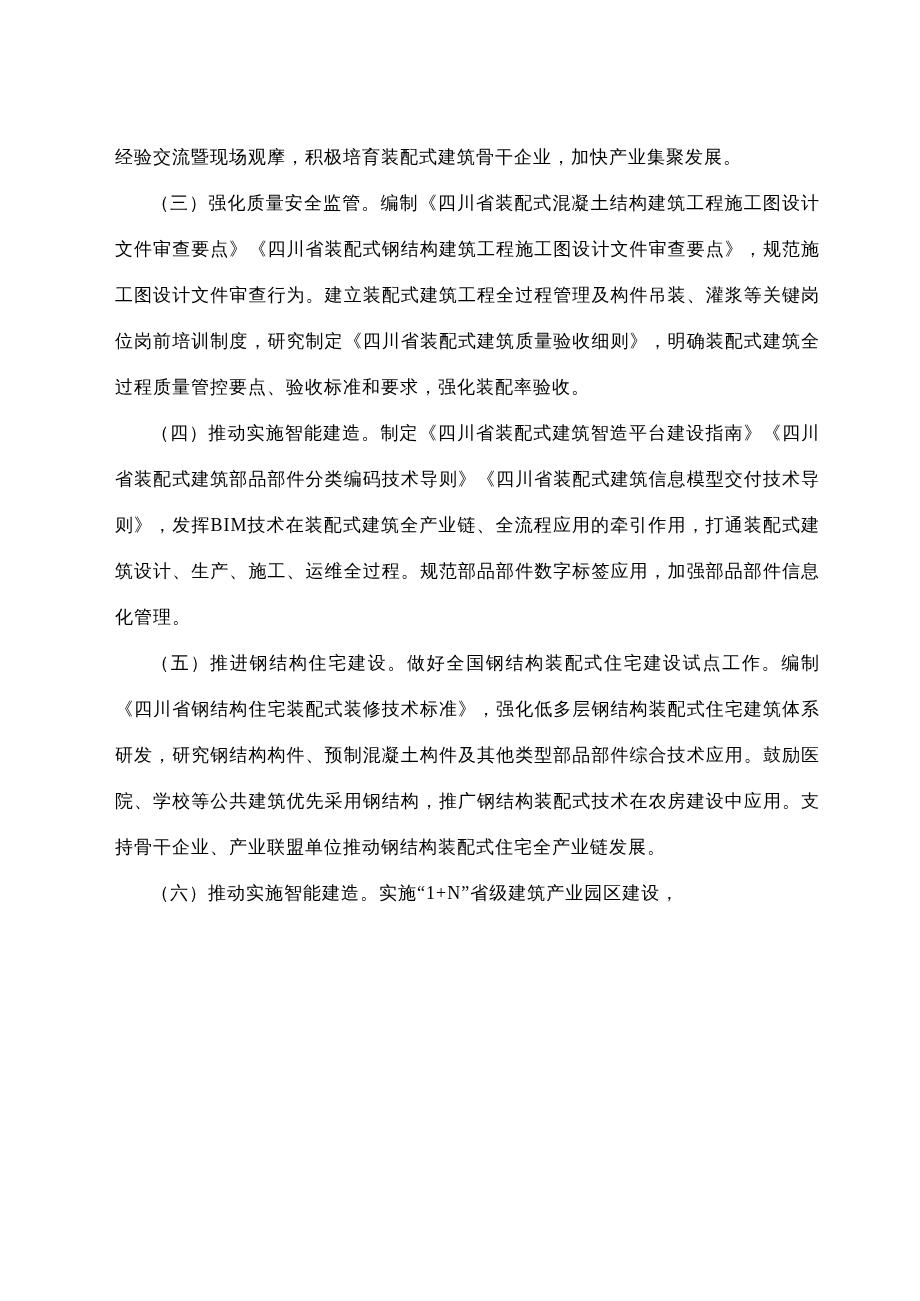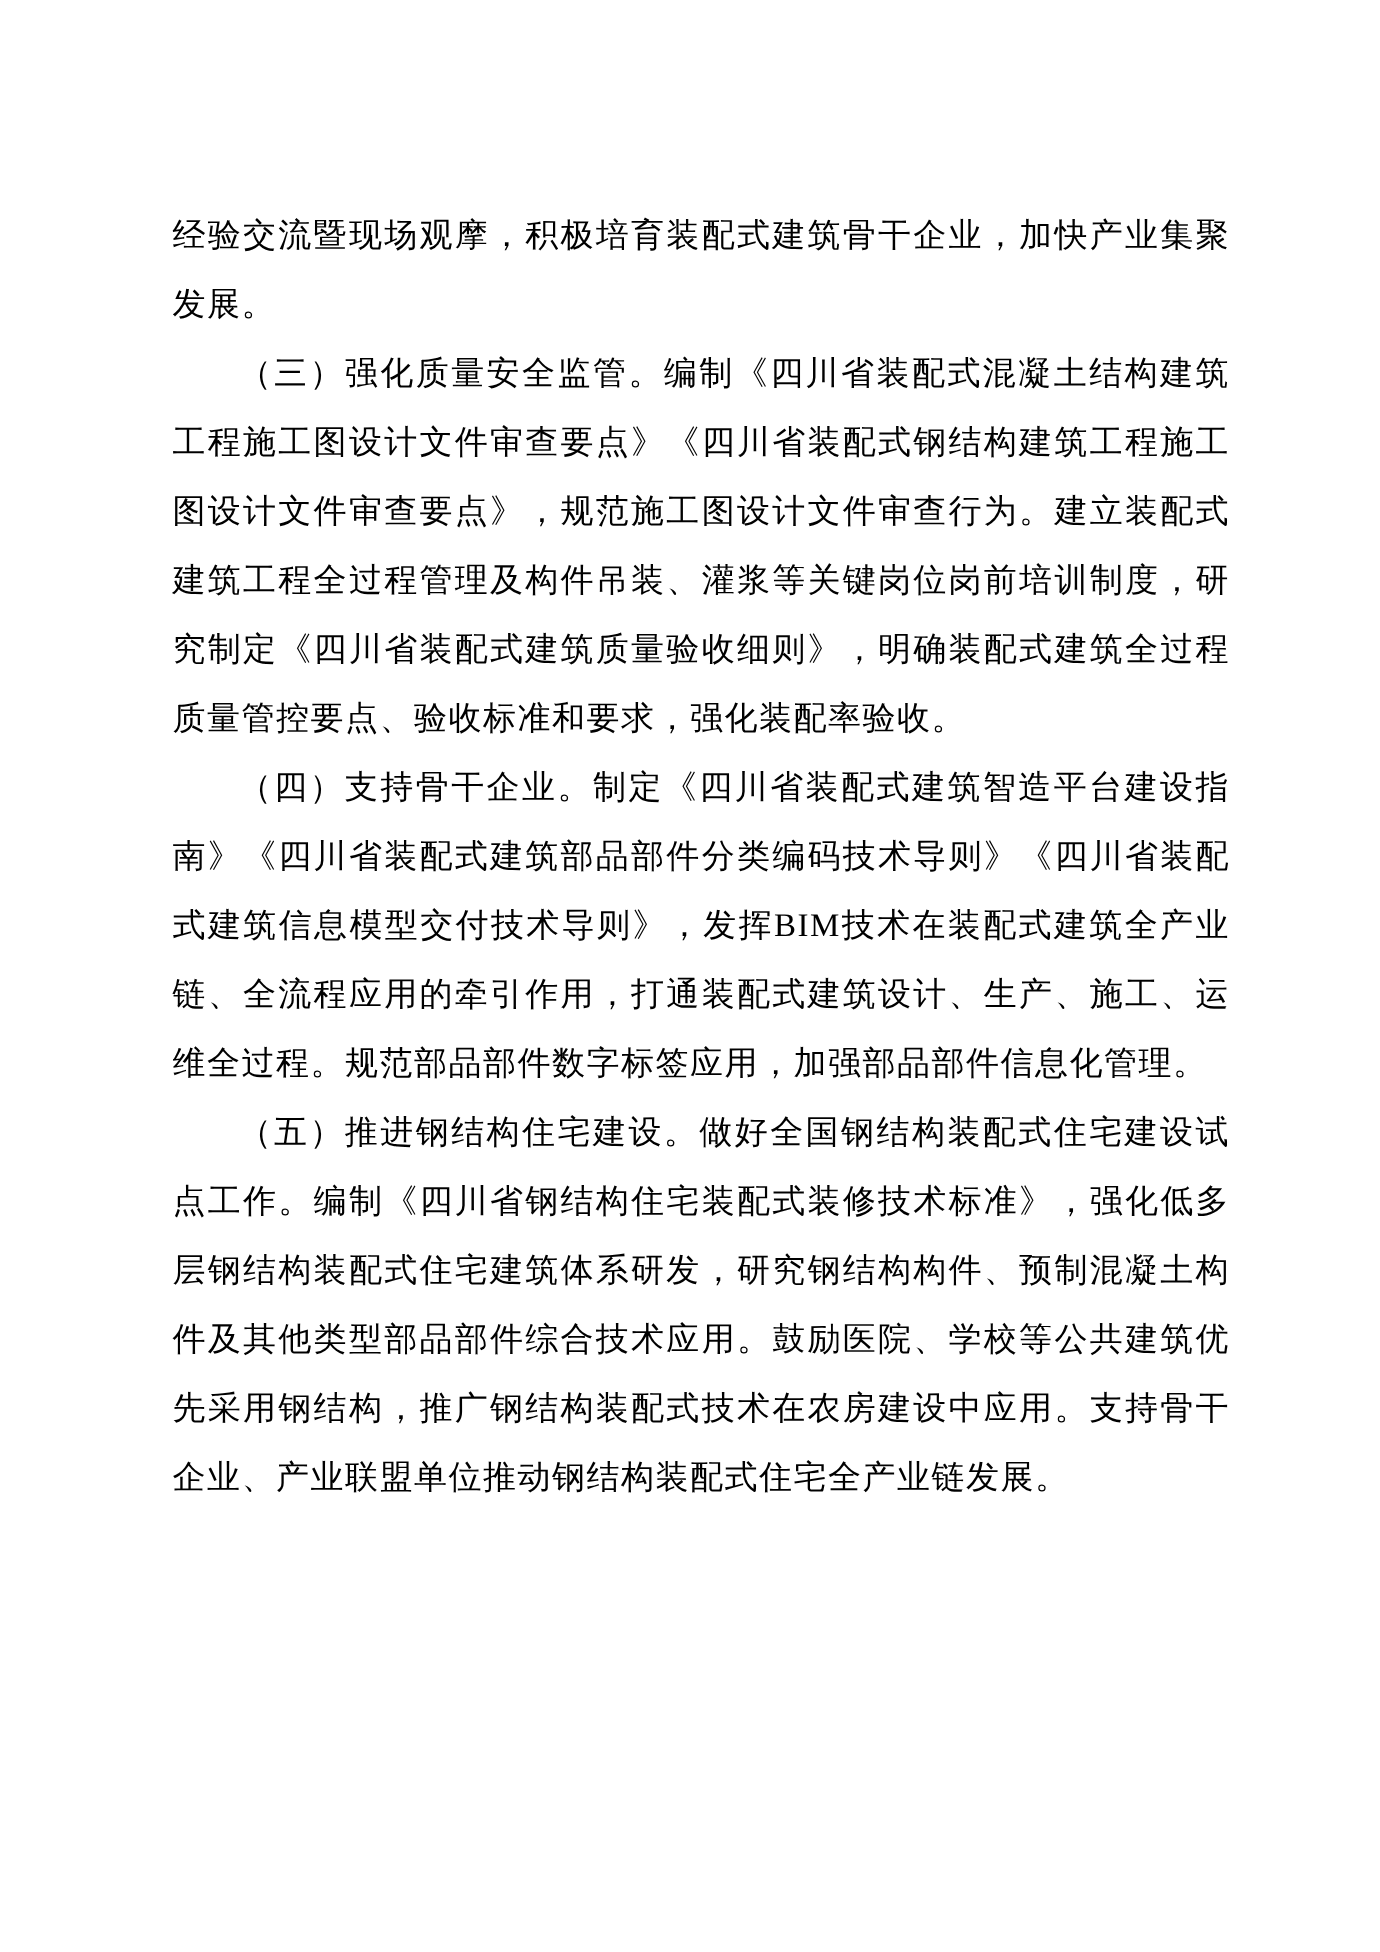--- a/index.html
+++ b/index.html
@@ -16,37 +16,38 @@
   }
   .page {
     box-sizing: border-box;
     width: 920px;
     height: 1301px;
     background: #ffffff;
     padding: 134px 100px 0 115px;
   }
   .doc p {
     margin: 0;
-    font-size: 22px;
+    font-size: 18px;
     line-height: 46px;
     text-align: justify;
     text-justify: inter-character;
     letter-spacing: 1px;
     word-break: break-all;
   }
   .doc p.indent {
     text-indent: 2em;
   }
   .doc .run-bold {
     font-weight: 400;
   }
 </style>
 </head>
 <body>
 
 <div class="page">
   <div class="doc">
       <p><span class="run-normal">经验交流暨现场观摩，积极培育装配式建筑骨干企业，加快产业集聚发展。</span></p>
       <p class="indent"><span class="run-bold">（三）强化质量安全监管。</span><span class="run-normal">编制《四川省装配式混凝土结构建筑工程施工图设计文件审查要点》《四川省装配式钢结构建筑工程施工图设计文件审查要点》，规范施工图设计文件审查行为。建立装配式建筑工程全过程管理及构件吊装、灌浆等关键岗位岗前培训制度，研究制定《四川省装配式建筑质量验收细则》，明确装配式建筑全过程质量管控要点、验收标准和要求，强化装配率验收。</span></p>
-      <p class="indent"><span class="run-bold">（四）支持骨干企业。</span><span class="run-normal">制定《四川省装配式建筑智造平台建设指南》《四川省装配式建筑部品部件分类编码技术导则》《四川省装配式建筑信息模型交付技术导则》，发挥BIM技术在装配式建筑全产业链、全流程应用的牵引作用，打通装配式建筑设计、生产、施工、运维全过程。规范部品部件数字标签应用，加强部品部件信息化管理。</span></p>
+      <p class="indent"><span class="run-bold">（四）推动实施智能建造。</span><span class="run-normal">制定《四川省装配式建筑智造平台建设指南》《四川省装配式建筑部品部件分类编码技术导则》《四川省装配式建筑信息模型交付技术导则》，发挥BIM技术在装配式建筑全产业链、全流程应用的牵引作用，打通装配式建筑设计、生产、施工、运维全过程。规范部品部件数字标签应用，加强部品部件信息化管理。</span></p>
       <p class="indent"><span class="run-bold">（五）推进钢结构住宅建设。</span><span class="run-normal">做好全国钢结构装配式住宅建设试点工作。编制《四川省钢结构住宅装配式装修技术标准》，强化低多层钢结构装配式住宅建筑体系研发，研究钢结构构件、预制混凝土构件及其他类型部品部件综合技术应用。鼓励医院、学校等公共建筑优先采用钢结构，推广钢结构装配式技术在农房建设中应用。支持骨干企业、产业联盟单位推动钢结构装配式住宅全产业链发展。</span></p>
+      <p class="indent"><span class="run-bold">（六）推动实施智能建造。</span><span class="run-normal">实施“1+N”省级建筑产业园区建设，</span></p>
     </div>
 </div>
 
 </body></html>

